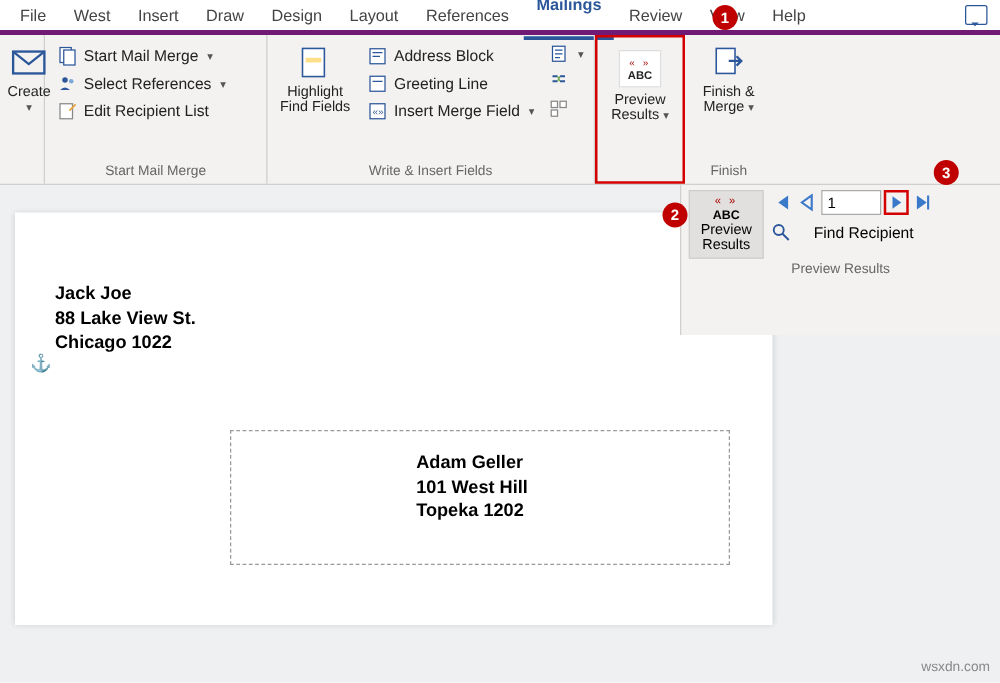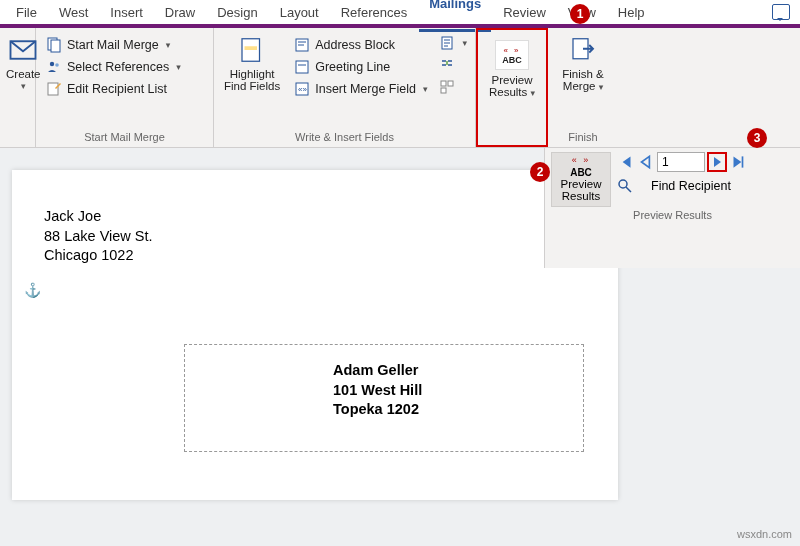--- a/index.html
+++ b/index.html
@@ -31,21 +31,21 @@
 .caret-s { font-size: 9px; color: #555; margin-left: 2px; }
 
 .icon-stack { display: flex; flex-direction: column; gap: 6px; padding: 4px 2px; }
 
 .red-box { border: 2px solid #d40000; }
 
 .callout { position: absolute; width: 20px; height: 20px; border-radius: 50%; background: #c00000; color: #fff; font-size: 12px; font-weight: 600; display: flex; align-items: center; justify-content: center; z-index: 20; }
 
 .doc-area { background: #eef0f2; height: 398px; position: relative; padding-top: 22px; padding-left: 12px; }
 .page { background: #fff; width: 606px; height: 330px; box-shadow: 0 0 5px rgba(0,0,0,.15); position: relative; }
-.return-addr { position: absolute; left: 32px; top: 37px; font-size: 14.5px; font-weight: 400; color: #000; line-height: 1.35; font-family: "Times New Roman", serif; }
+.return-addr { position: absolute; left: 32px; top: 56px; font-size: 14.5px; font-weight: 700; color: #000; line-height: 1.35; font-family: "Times New Roman", serif; }
 .anchor { position: absolute; left: 12px; top: 112px; color: #4a7ebb; font-size: 14px; }
 .delivery-box { position: absolute; left: 172px; top: 174px; width: 400px; height: 108px; border: 1px dashed #999; padding: 16px 16px 16px 148px; }
 .delivery-addr { font-size: 14.5px; font-weight: 700; color: #000; line-height: 1.35; font-family: "Times New Roman", serif; }
 
 .preview-panel { position: absolute; right: 0; top: 0; width: 256px; height: 120px; background: #f3f2f1; border-left: 1px solid #d0cece; z-index: 15; padding: 4px 6px 0 6px; display: flex; flex-direction: column; }
 .pp-top { display: flex; gap: 6px; }
 .pp-btn { display: flex; flex-direction: column; align-items: center; font-size: 11.5px; background: #e2e0de; padding: 2px 6px 4px; width: 60px; border: 1px solid #cfcdcb; cursor: pointer; }
 .pp-btn .abc { font-size: 10px; font-weight: 700; margin-top: 2px; }
 .pp-btn .chev { font-size: 9px; color: #a00; letter-spacing: 2px; }
 .nav-row { display: flex; align-items: center; gap: 2px; }

